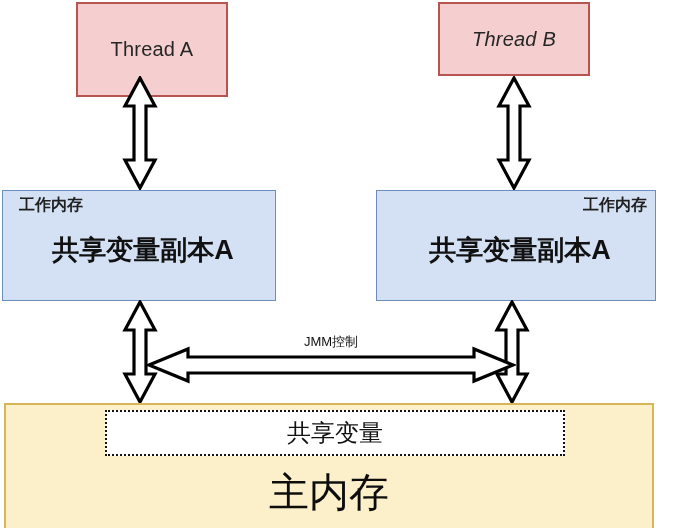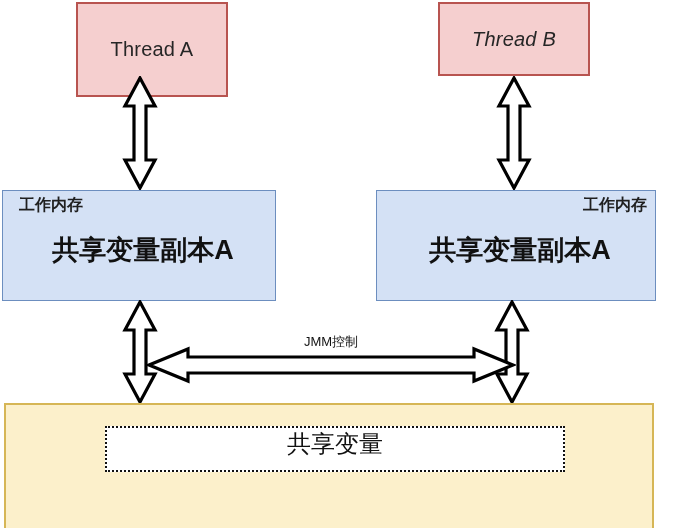--- a/index.html
+++ b/index.html
@@ -59,24 +59,23 @@
   
   .main-memory {
     background: #fcf0cb;
     border: 2px solid #d6b656;
   }
   .shared-var-box {
     position: absolute;
     background: #ffffff;
     border: 2px dotted #111111;
     display: flex;
-    align-items: flex-start;
+    align-items: center;
     justify-content: center;
     box-sizing: border-box;
-    margin-top: 16px;
   }
   .shared-var-label {
     font-size: 24px;
     color: #111111;
   }
   .main-memory-label {
     position: absolute;
     width: 100%;
     text-align: center;
     font-size: 40px;
@@ -148,15 +147,16 @@
       <polygon points="3,21 42,5 42,13 328,13 328,5 367,21 328,37 328,29 42,29 42,37" fill="#ffffff" stroke="#000000" stroke-width="3.2" stroke-linejoin="miter"></polygon>
     </svg>
   </div>
 
   <div class="jmm-label" style="left:271px; top:333px; width:120px;">JMM控制</div>
 
   <div class="box main-memory" style="left:4px; top:403px; width:650px; height:130px;">
     <div class="shared-var-box" style="left:99px; top:5px; width:460px; height:46px;">
       <span class="shared-var-label">共享变量</span>
     </div>
+    <div class="main-memory-label" style="top:60px;">主内存</div>
   </div>
 
 </div>
 
 </body></html>

